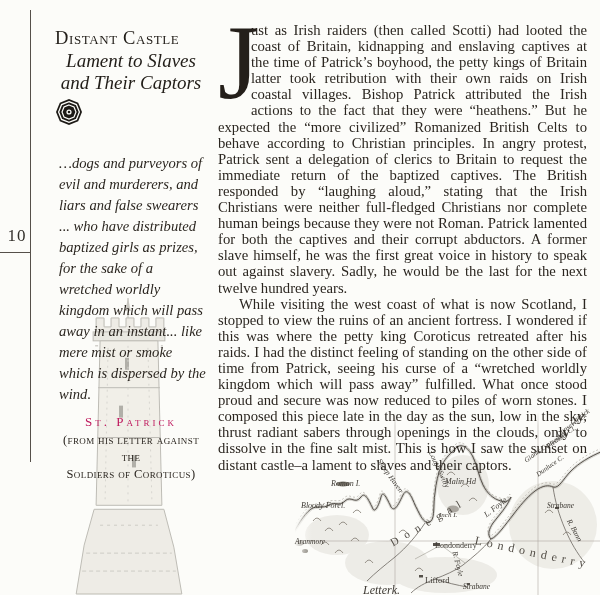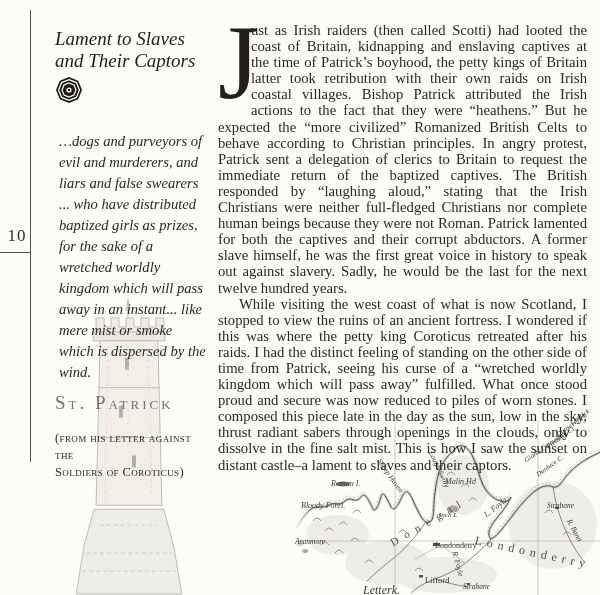--- a/index.html
+++ b/index.html
@@ -12,27 +12,27 @@
            font-size:17px;letter-spacing:1px;color:#33302b;}
   .pagenum-rule{position:absolute;left:0;top:252px;width:31px;height:1px;background:#55504a;}
 
   
   .sidebar{position:absolute;left:55px;top:27px;width:152px;z-index:3;}
   .title{margin:0;font-weight:normal;font-size:18.5px;line-height:22px;
          font-variant:small-caps;letter-spacing:.6px;color:#211d18;}
   .title span{display:block;}
   .subtitle{margin:1px 0 0 0;font-weight:normal;font-style:italic;
             font-size:19px;line-height:22px;color:#211d18;}
-  .subtitle span{display:block;}
+  .subtitle span{display:block;text-align:center;}
   .ornament{display:block;margin-top:4px;}
   .quote{margin:27px 0 0 4px;font-style:italic;font-size:14.6px;line-height:21px;color:#2b2620;}
   .attr{margin-top:9px;}
-  .attr-name{font-variant:small-caps;letter-spacing:3px;font-size:19px;color:#737373;}
+  .attr-name{font-variant:small-caps;letter-spacing:3px;font-size:13px;color:#be185d;text-align:center;}
   .attr-src{font-variant:small-caps;font-size:12.5px;line-height:17px;
-            letter-spacing:.4px;margin-top:16px;color:#2b2620;}
+            letter-spacing:.4px;margin-top:2px;color:#2b2620;text-align:center;}
 
   
   .castle{position:absolute;left:66px;top:296px;width:124px;height:299px;z-index:1;}
 
   
   .main{position:absolute;left:218px;top:22px;width:369px;z-index:2;
         text-align:justify;font-size:14.7px;line-height:16.1px;color:#2b2620;}
   .main p{margin:0;}
   .indent{text-indent:21px;}
   .dropcap{float:left;width:27px;height:80px;margin:2px 6px 0 0;
@@ -72,20 +72,21 @@
       <path d="M62,50 L62,206" stroke-dasharray="2 5" stroke="#d4d2cb"></path>
       <path d="M82,52 L86,206" stroke-dasharray="2 4" stroke="#d4d2cb"></path>
       <path d="M10,299 L18,250 L28,214 L98,214 L108,252 L116,299 Z" fill="#edebe4"></path>
       <path d="M20,258 h86 M16,276 h94" stroke-dasharray="4 3" stroke="#c9c7c0"></path>
       <path d="M34,230 h58" stroke-dasharray="3 4" stroke="#c9c7c0"></path>
     </g>
   </svg>
 
   <div class="sidebar">
     <h1 class="title">
+      <span>Distant Castle</span>
     </h1>
     <h2 class="subtitle">
       <span>Lament to Slaves</span>
       <span>and Their Captors</span>
     </h2>
     <svg class="ornament" width="28" height="28" viewBox="0 0 28 28" xmlns="http://www.w3.org/2000/svg">
       <polygon points="14,1 23.2,4.8 27,14 23.2,23.2 14,27 4.8,23.2 1,14 4.8,4.8" fill="#1d1a16"></polygon>
       <polygon points="14,3.6 21.4,6.6 24.4,14 21.4,21.4 14,24.4 6.6,21.4 3.6,14 6.6,6.6" fill="none" stroke="#fcfcf9" stroke-width="1.3"></polygon>
       <polygon points="14,7 19 ,9 21,14 19,19 14,21 9,19 7,14 9,9" fill="none" stroke="#fcfcf9" stroke-width="1.2"></polygon>
       <circle cx="14" cy="14" r="2.6" fill="#fcfcf9"></circle>

